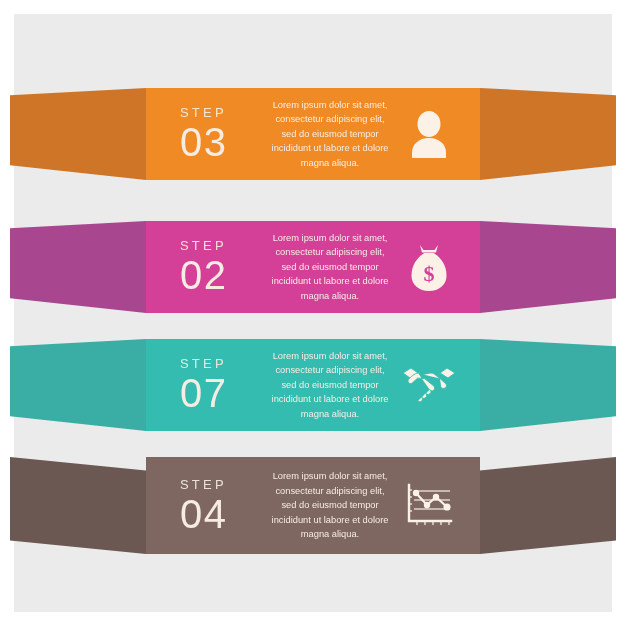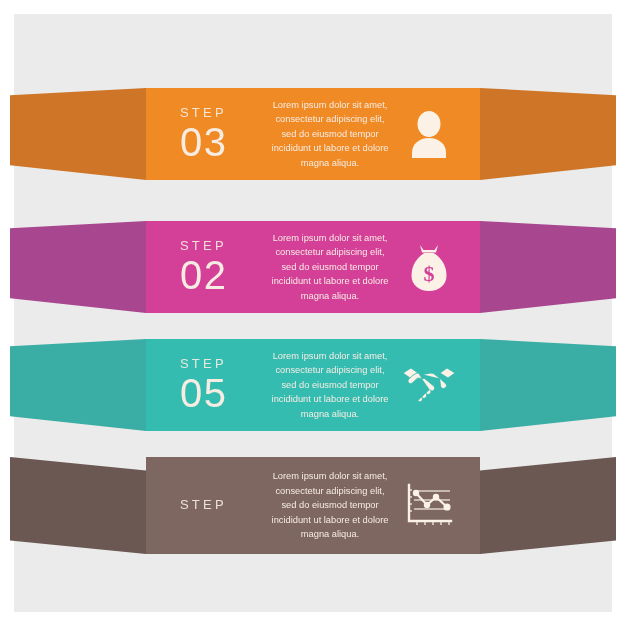--- a/index.html
+++ b/index.html
@@ -194,21 +194,21 @@
     </div>
 
     <div class="banner fold-down" id="banner-3">
       <div class="ribbon">
         <div class="flap left" style="background: rgb(58, 174, 164);"></div>
         <div class="flap right" style="background: rgb(58, 174, 164);"></div>
         <div class="face" style="background: rgb(53, 188, 176);">
           <div class="content" style="color: rgb(247, 236, 228);">
             <div class="step-block">
               <span class="step-word">STEP</span>
-              <span class="step-num">05</span>
+              <span class="step-num">07</span>
             </div>
             <div class="desc">Lorem ipsum dolor sit amet, consectetur adipiscing elit, sed do eiusmod tempor incididunt ut labore et dolore magna aliqua.</div>
             <div class="icon-slot">
               <svg width="54" height="40" viewBox="0 0 54 40" aria-hidden="true">
                 <g fill="#fbf1e6" stroke="#35bcb0" stroke-width="0.9">
                   <path d="M1 8l8-5 7 5-8 5z"></path>
                   <path d="M53 8l-8-5-7 5 8 5z"></path>
                   <path d="M16 8c-3 0-8 4.5-9.5 6.5-1.2 1.6-.3 3.6 1.4 4 1.2.3 2.1-.3 3-1.1l4.6-4.2 7 .2 9 7.4c1.5 1.3 1.6 3 .4 4.3-1.1 1.2-2.7 1.2-4-.1"></path>
                   <path d="M38 13.5l-5.5-4.2c-1.4-1.1-3-1.4-4.8-1.1L21 9.4"></path>
                   <path d="M27.8 24.4c1.4 1.2 1.5 3 .3 4.2-1.2 1.2-2.9 1.2-4.2 0"></path>
@@ -224,20 +224,21 @@
     </div>
 
     <div class="banner fold-up" id="banner-4">
       <div class="ribbon">
         <div class="flap left" style="background: rgb(107, 88, 83);"></div>
         <div class="flap right" style="background: rgb(107, 88, 83);"></div>
         <div class="face" style="background: rgb(125, 103, 96);">
           <div class="content" style="color: rgb(247, 236, 228);">
             <div class="step-block">
               <span class="step-word">STEP</span>
+              <span class="step-num">04</span>
             </div>
             <div class="desc">Lorem ipsum dolor sit amet, consectetur adipiscing elit, sed do eiusmod tempor incididunt ut labore et dolore magna aliqua.</div>
             <div class="icon-slot">
               <svg width="50" height="48" viewBox="0 0 50 48" aria-hidden="true">
                 <g stroke="#fbf1e6" stroke-width="2.4" fill="none" stroke-linecap="square">
                   <path d="M5 3v36h42"></path>
                 </g>
                 <g stroke="#fbf1e6" stroke-width="1.6" opacity="0.8">
                   <path d="M10 9h36"></path>
                     <path d="M10 18h36"></path>

